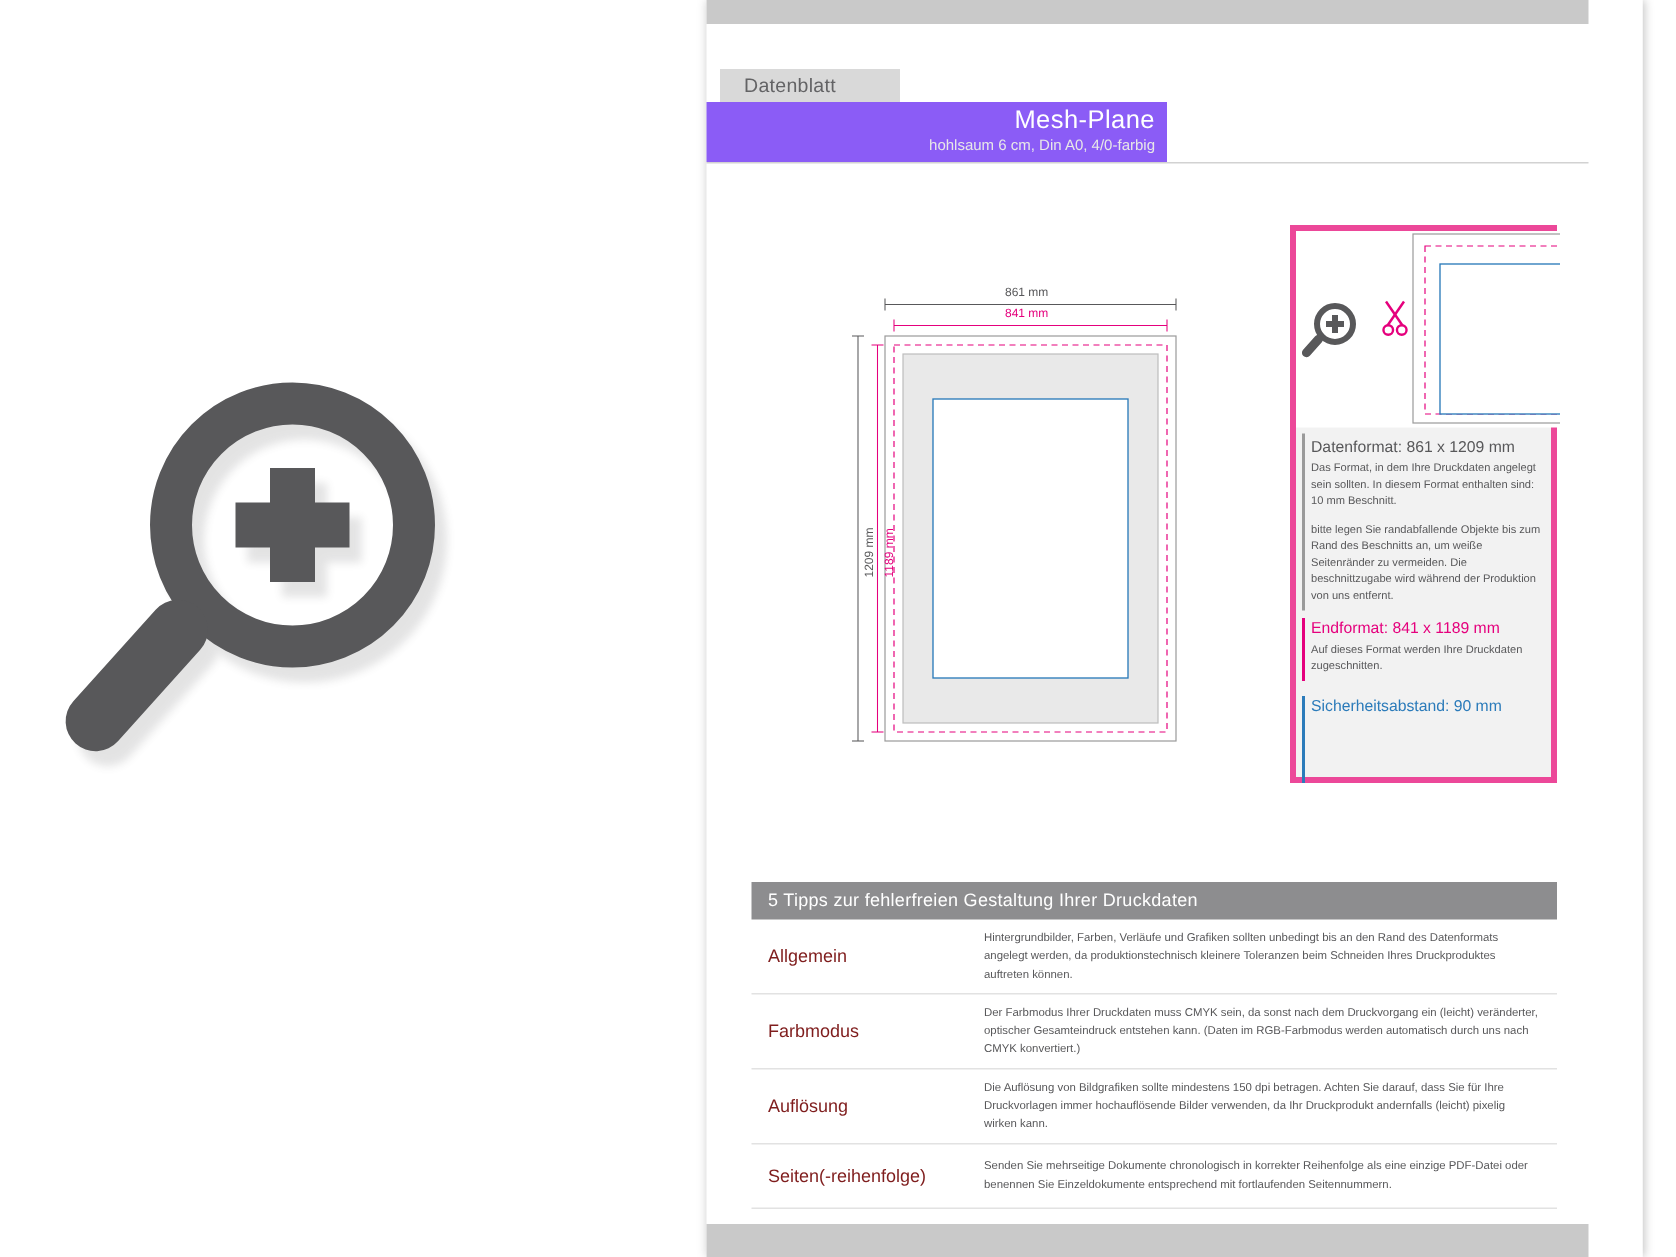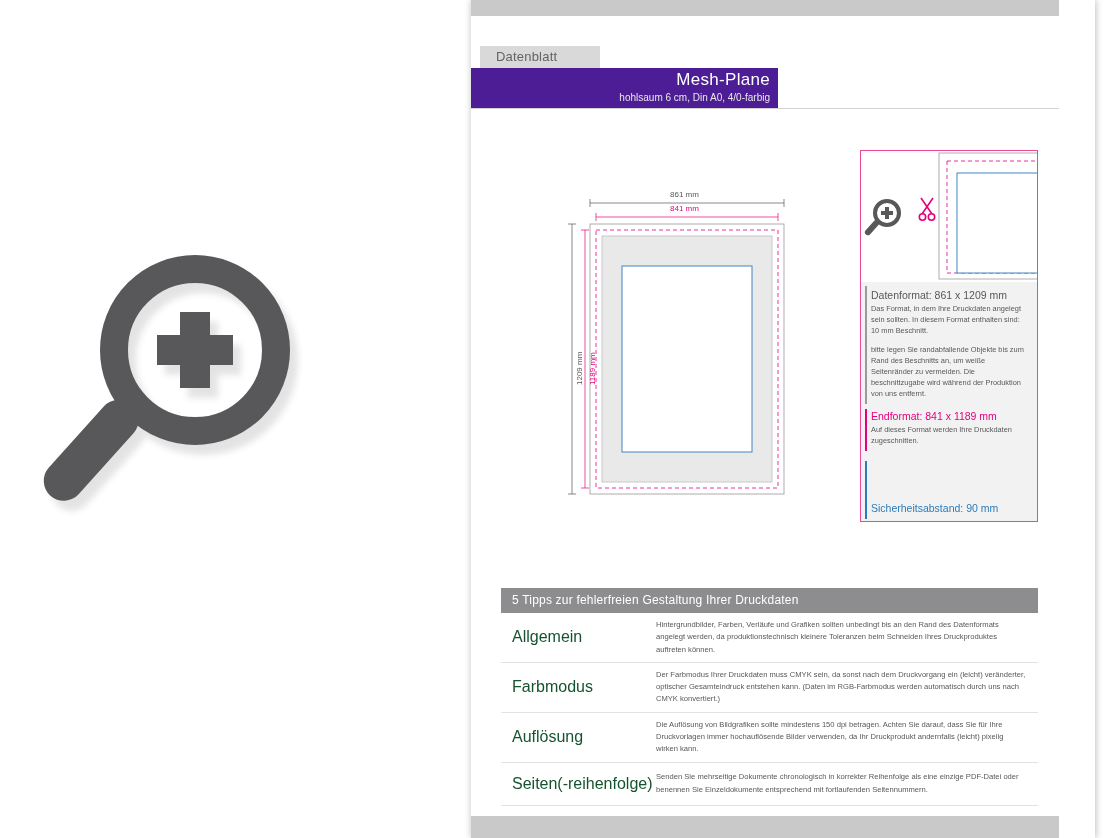--- a/index.html
+++ b/index.html
@@ -64,21 +64,21 @@
     font-size: 13px;
     color: #636365;
     letter-spacing: 0.2px;
   }
   .title-band {
     position: absolute;
     left: 0;
     top: 68px;
     width: 307px;
     height: 40px;
-    background: #4c1d95;
+    background: #8b5cf6;
   }
   .title-main {
     position: absolute;
     right: 8px;
     top: 2px;
     font-size: 17px;
     color: #ffffff;
     letter-spacing: 0.3px;
   }
   .title-sub {
@@ -182,21 +182,21 @@
   }
 
   
   .infopanel {
     position: absolute;
     left: 389px;
     top: 150px;
     width: 178px;
     height: 372px;
     background: #f2f2f2;
-    border: 1px solid #ec4899;
+    border: 4px solid #ec4899;
     box-sizing: border-box;
   }
   .infopanel-top {
     position: absolute;
     left: 0; top: 0;
     width: 176px;
     height: 131px;
     background: #ffffff;
     overflow: hidden;
   }
@@ -242,21 +242,21 @@
     line-height: 1.48;
     color: #58585a;
   }
   .infohead {
     position: absolute;
     left: 10px;
     font-size: 10.5px;
     font-weight: normal;
   }
   .infohead.pink { color: #e5007d; }
-  .infohead.blue { color: #2b7bba; margin-top: 40px; }
+  .infohead.blue { color: #2b7bba; }
   .infohead.grey { color: #58585a; }
   .side-bar {
     position: absolute;
     left: 4px;
     width: 2px;
   }
 
   
   .tips {
     position: absolute;
@@ -277,22 +277,22 @@
   .tip-row {
     display: flex;
     border-bottom: 1px solid #e2e2e2;
     min-height: 42px;
     align-items: center;
   }
   .tip-row:first-of-type { border-top: 1px solid #e2e2e2; }
   .tip-label {
     width: 155px;
     flex: 0 0 155px;
-    font-size: 16px;
-    color: #14532d;
+    font-size: 12px;
+    color: #7f1d1d;
     padding-left: 11px;
     box-sizing: border-box;
   }
   .tip-text {
     flex: 1;
     font-size: 7.6px;
     line-height: 1.62;
     color: #58585a;
     padding: 6px 12px 6px 0;
   }

